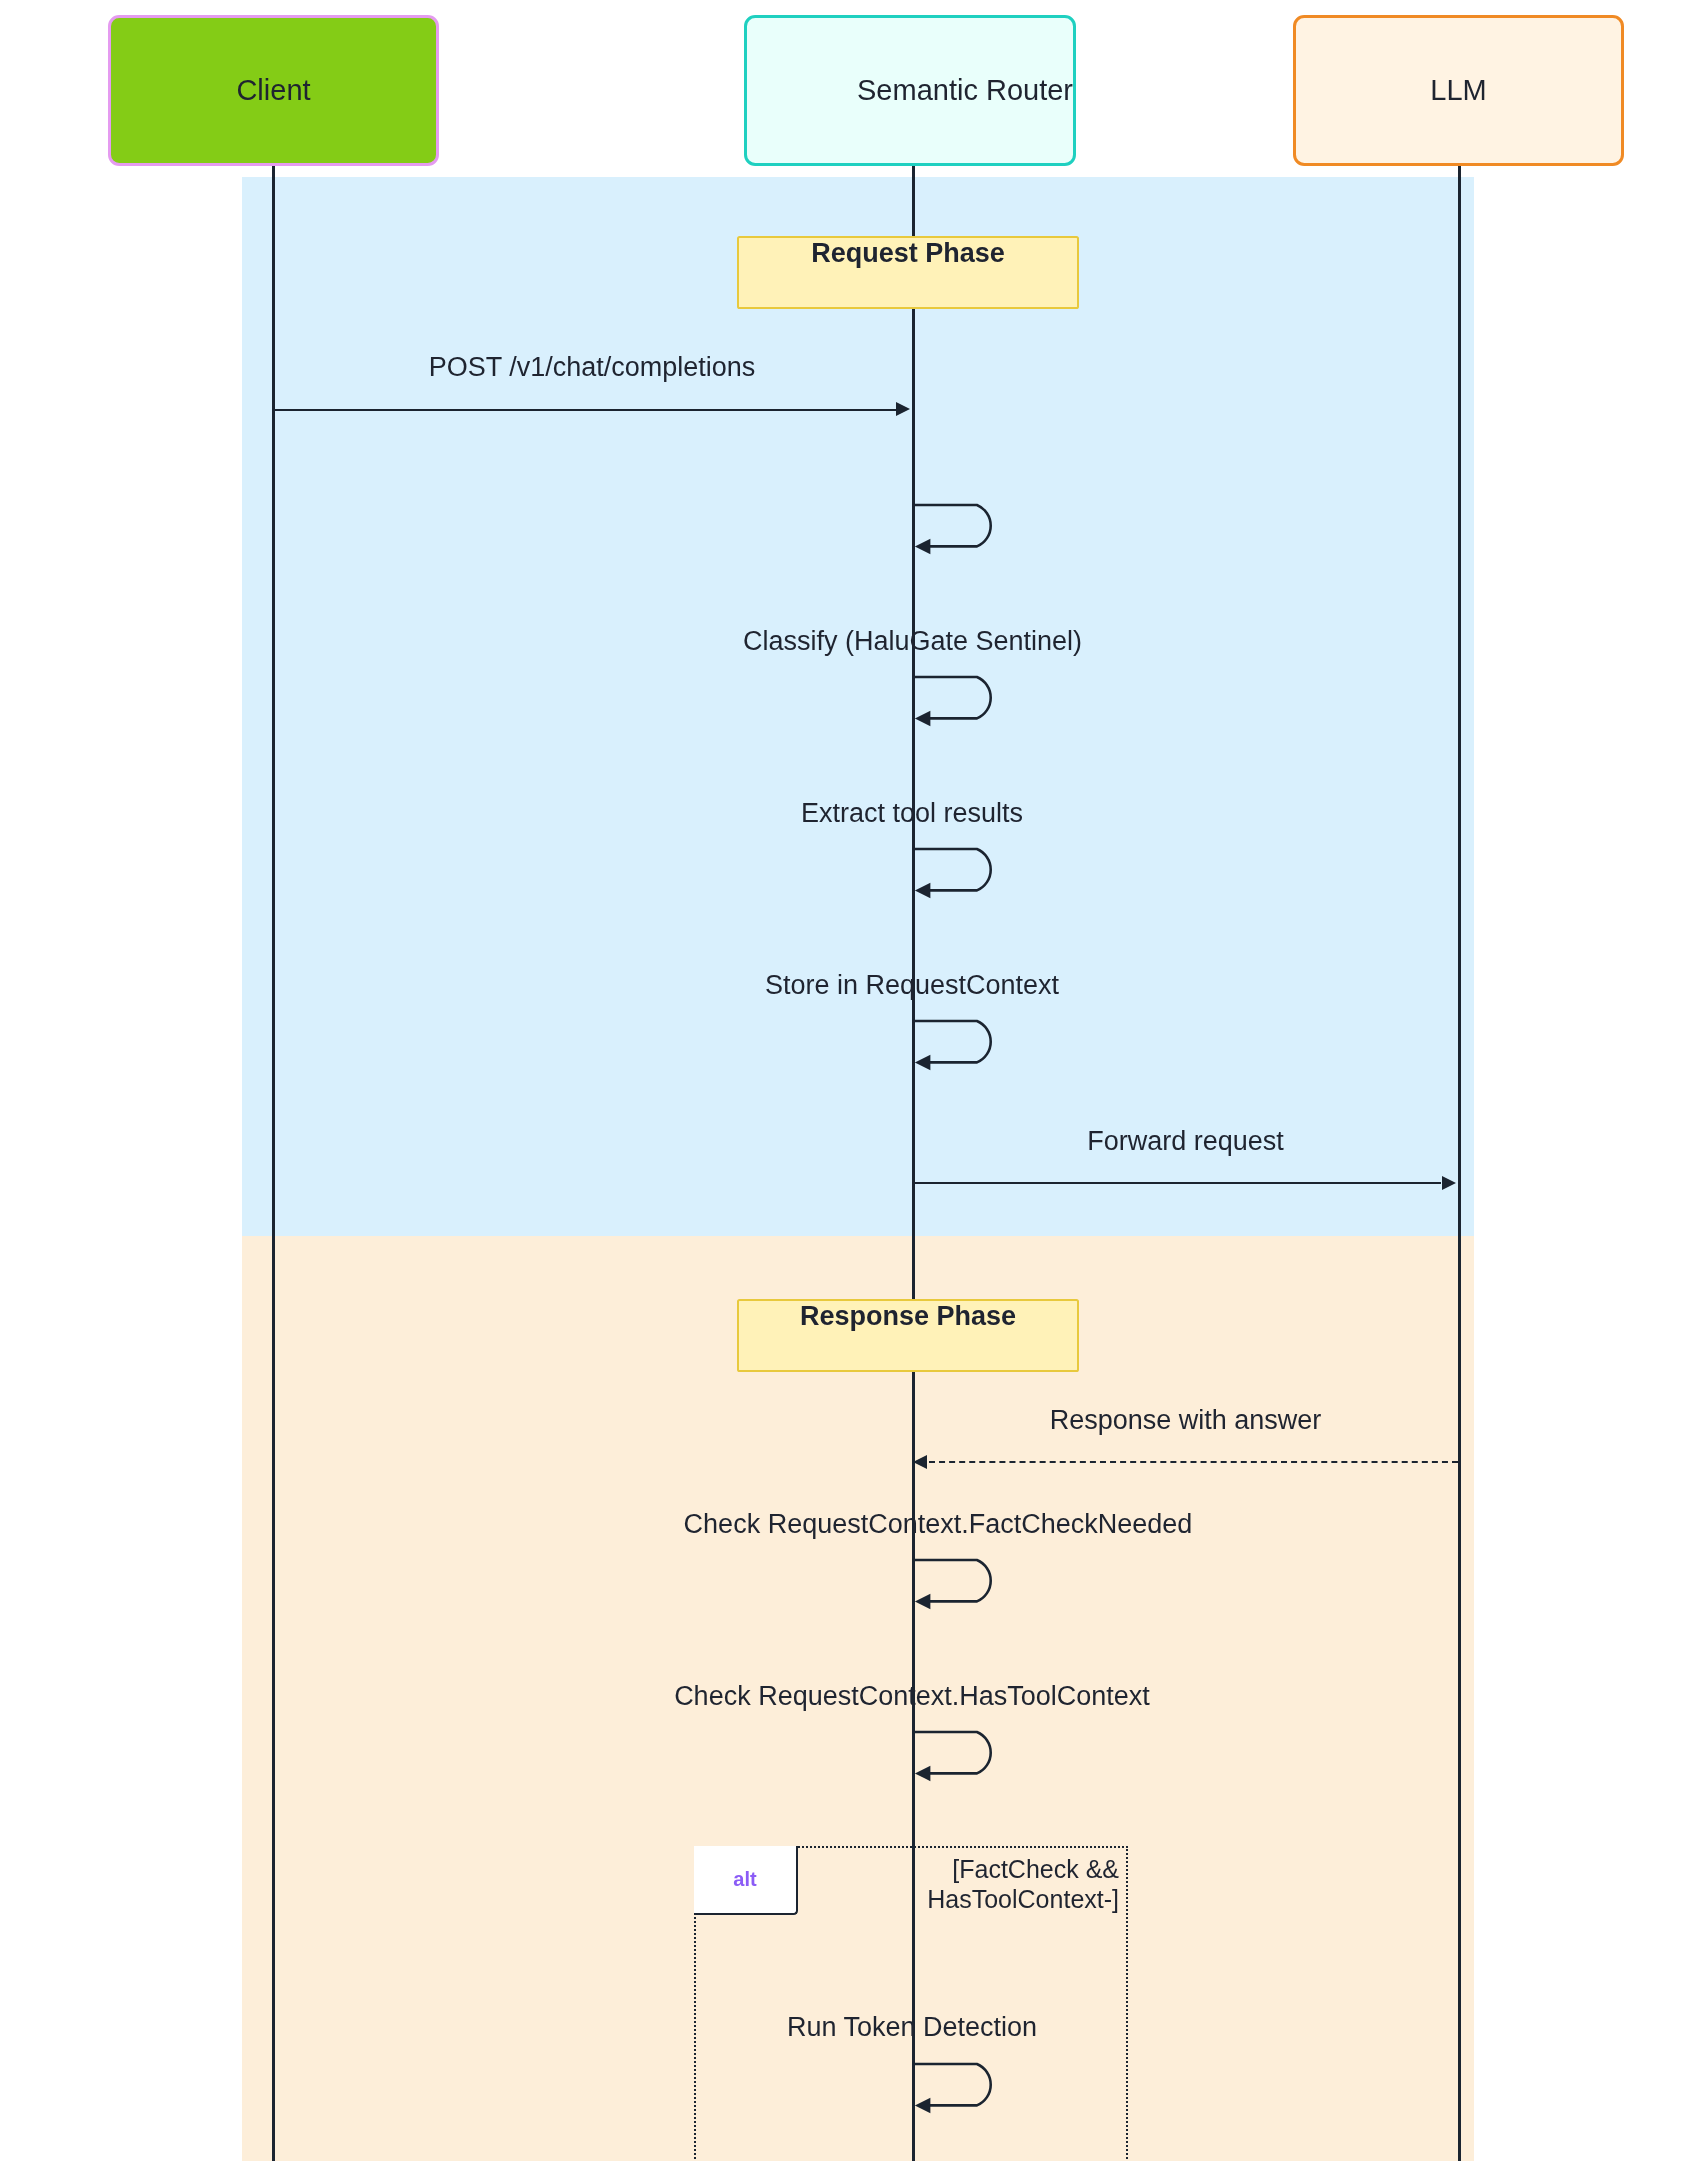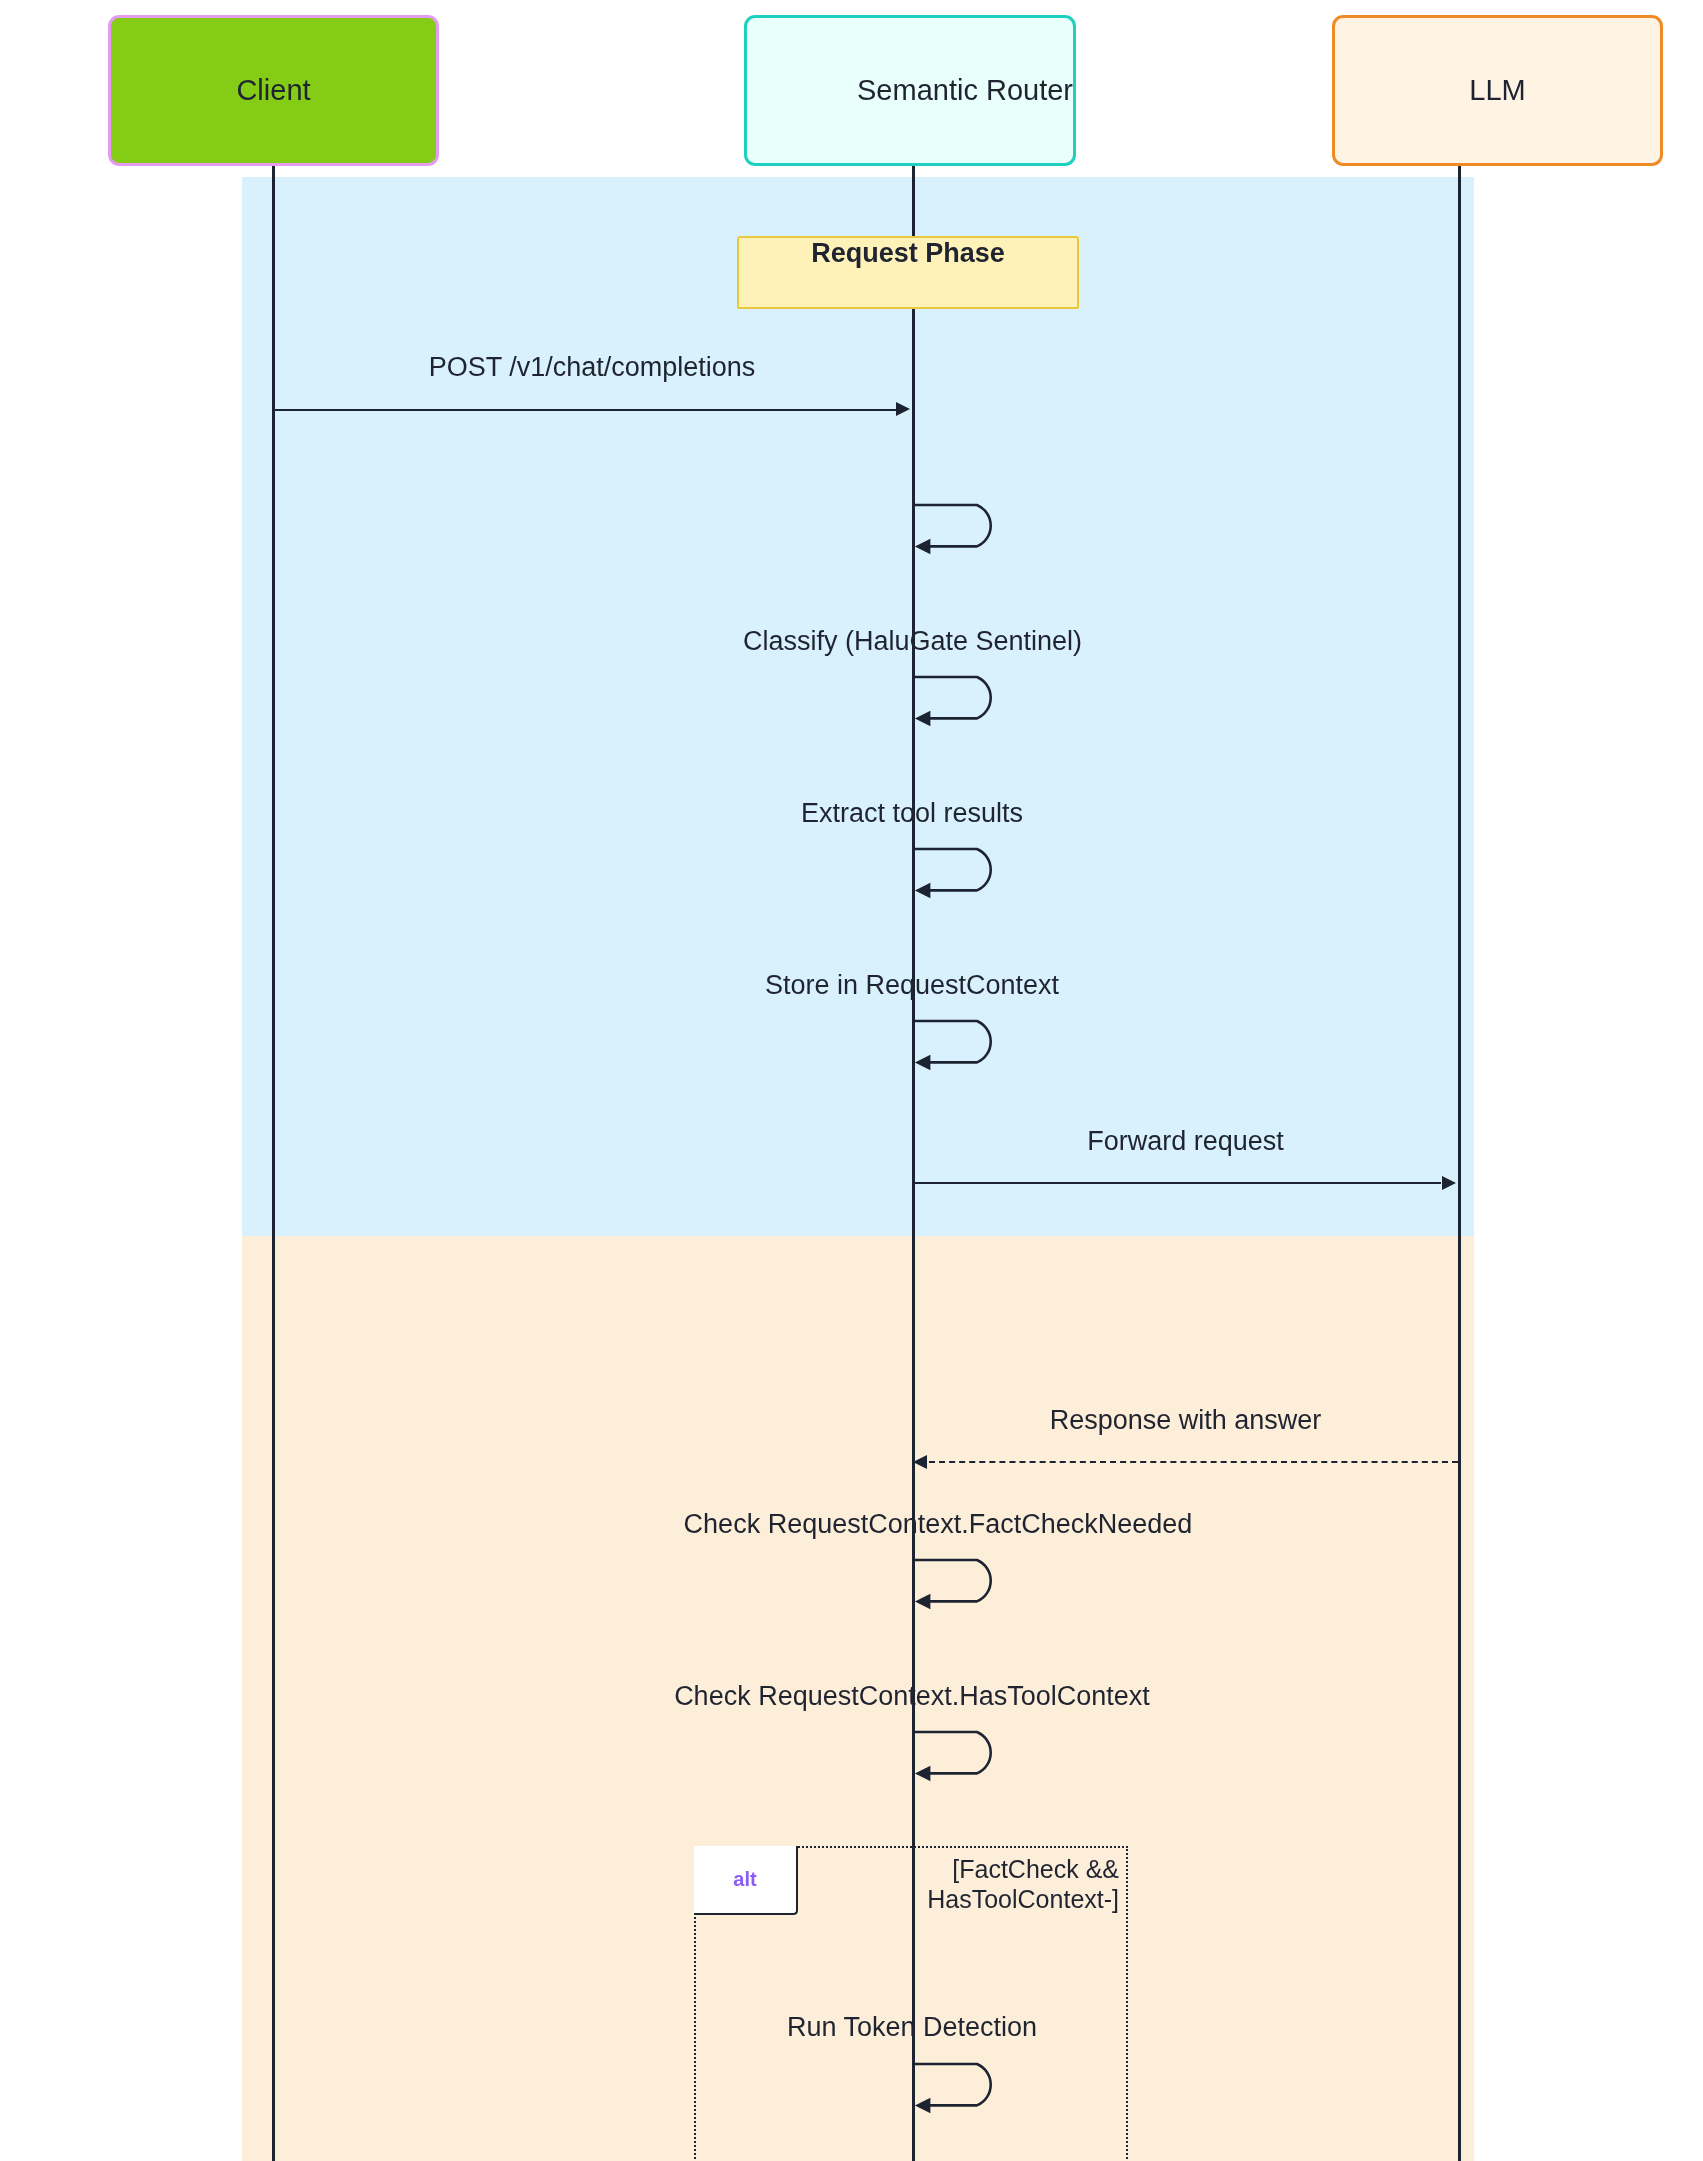--- a/index.html
+++ b/index.html
@@ -28,21 +28,21 @@
     align-items: center;
     justify-content: center;
     text-align: center;
     font-size: 29px;
     color: #1f2430;
     border-width: 3px;
     border-style: solid;
   }
   .actor-client   { background: #84cc16; border-color: #e59bf0; }
   .actor-router   { background: #e9fffb; border-color: #1fd0c0; justify-content: flex-end; }
-  .actor-llm      { background: #fff3e3; border-color: #f08a24; margin-left: 39px; }
+  .actor-llm      { background: #fff3e3; border-color: #f08a24; }
 
   
   .lifeline {
     position: absolute;
     width: 2.6px;
     background: #1b2430;
   }
 
   
   .band {
@@ -148,20 +148,23 @@
   <div class="actor-box actor-router" style="left:744px; top:15px; width:332px; height:151px;">
     <span>Semantic Router</span>
   </div>
   <div class="actor-box actor-llm" style="left:1293px; top:15px; width:331px; height:151px;">
     <span>LLM</span>
   </div>
 
   <div class="phase-label" style="left:737px; top:236px; width:342px; height:73px;">
     <span>Request Phase</span>
   </div>
+  <div class="phase-label" style="left:737px; top:1299px; width:342px; height:73px;">
+    <span>Response Phase</span>
+  </div>
 
   <div class="msg-label" style="left:272px; top:352px; width:640px;">POST /v1/chat/completions</div>
   <div class="msg-line" style="left:274px; top:409px; width:623px;"></div>
   <div class="arrow-head arrow-right" style="left:896px; top:402px;"></div>
 
   <div class="self-loop" style="left:912px; top:499px;">
     <svg width="104" height="56" viewBox="0 0 240 130">
       <path d="M0,14 H150 A52,52 0 0 1 150,110 H40" fill="none" stroke="#1b2430" stroke-width="6"></path>
       <polygon points="42,92 42,128 6,110" fill="#1b2430"></polygon>
     </svg>

